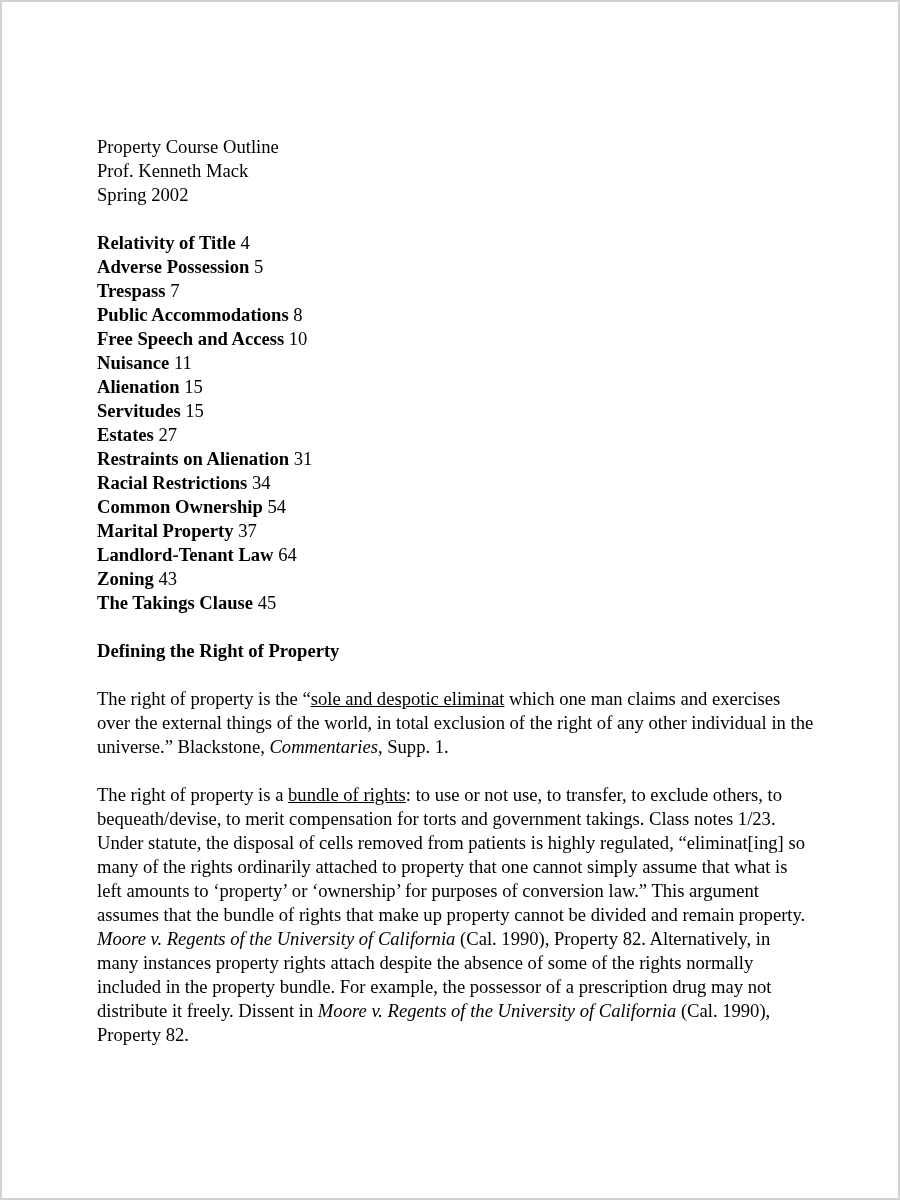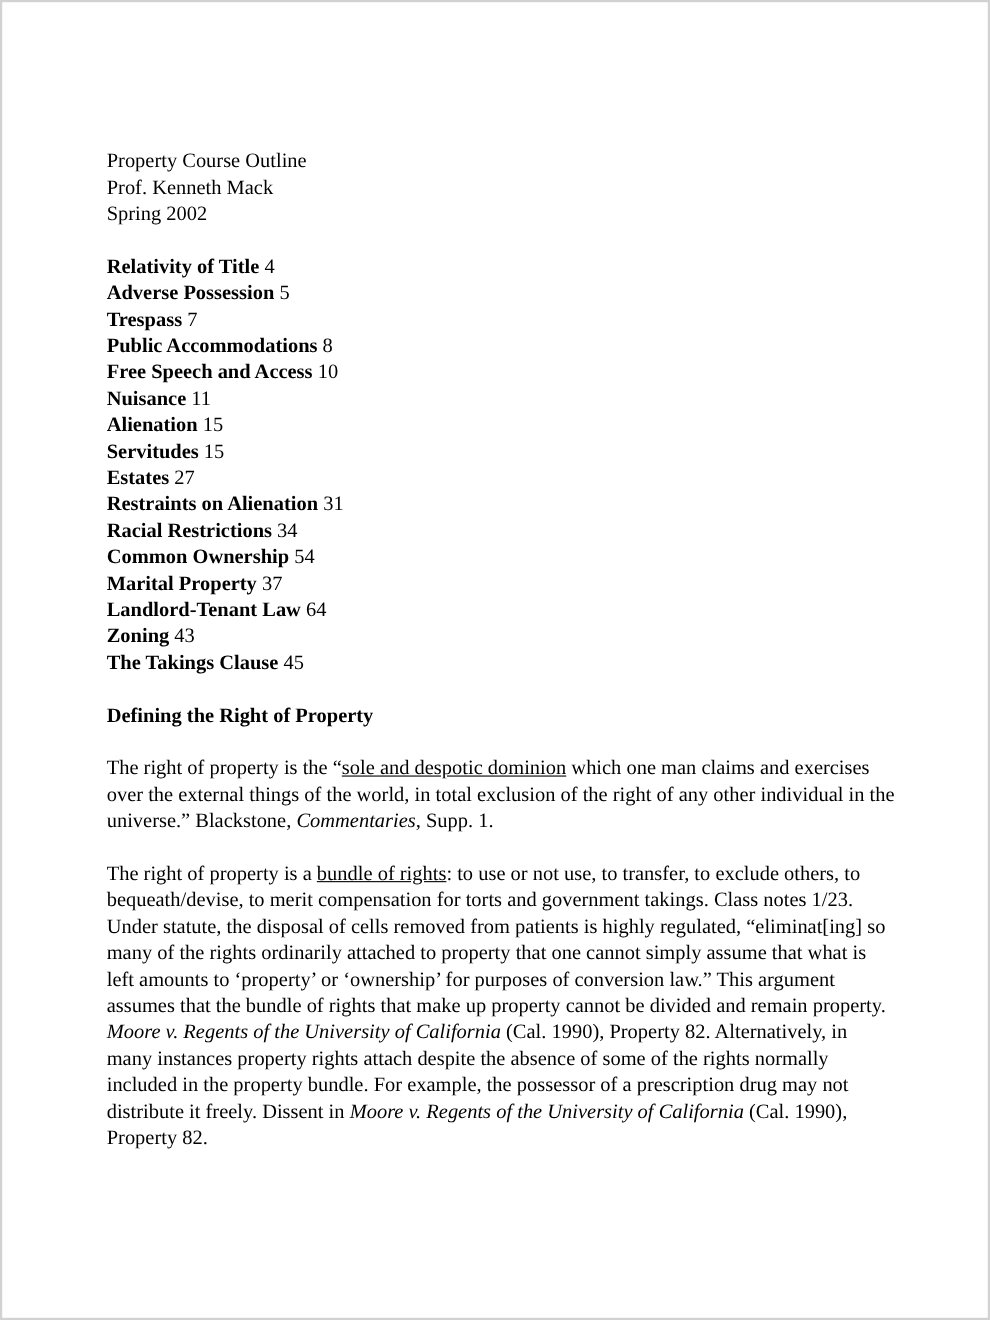--- a/index.html
+++ b/index.html
@@ -57,17 +57,17 @@
         <div class="line"><span class="toc-title">Restraints on Alienation</span><span class="toc-page"> 31</span></div>
         <div class="line"><span class="toc-title">Racial Restrictions</span><span class="toc-page"> 34</span></div>
         <div class="line"><span class="toc-title">Common Ownership</span><span class="toc-page"> 54</span></div>
         <div class="line"><span class="toc-title">Marital Property</span><span class="toc-page"> 37</span></div>
         <div class="line"><span class="toc-title">Landlord-Tenant Law</span><span class="toc-page"> 64</span></div>
         <div class="line"><span class="toc-title">Zoning</span><span class="toc-page"> 43</span></div>
         <div class="line"><span class="toc-title">The Takings Clause</span><span class="toc-page"> 45</span></div>
       </div>
     <div class="heading">Defining the Right of Property</div>
     <div id="paragraphs">
-        <p class="para"><span>The right of property is the “</span><span class="u">sole and despotic dominion</span><span> which one man claims and exercises over the external things of the world, in total exclusion of the right of any other individual in the universe.” Blackstone, </span><span class="i">Commentaries</span><span>, Supp. 1.</span></p>
+        <p class="para"><span>The right of property is the “</span><span class="u">sole and despotic eliminat</span><span> which one man claims and exercises over the external things of the world, in total exclusion of the right of any other individual in the universe.” Blackstone, </span><span class="i">Commentaries</span><span>, Supp. 1.</span></p>
         <p class="para"><span>The right of property is a </span><span class="u">bundle of rights</span><span>: to use or not use, to transfer, to exclude others, to bequeath/devise, to merit compensation for torts and government takings. Class notes 1/23. Under statute, the disposal of cells removed from patients is highly regulated, “eliminat[ing] so many of the rights ordinarily attached to property that one cannot simply assume that what is left amounts to ‘property’ or ‘ownership’ for purposes of conversion law.” This argument assumes that the bundle of rights that make up property cannot be divided and remain property. </span><span class="i">Moore v. Regents of the University of California</span><span> (Cal. 1990), Property 82. Alternatively, in many instances property rights attach despite the absence of some of the rights normally included in the property bundle. For example, the possessor of a prescription drug may not distribute it freely. Dissent in </span><span class="i">Moore v. Regents of the University of California</span><span> (Cal. 1990), Property 82.</span></p>
       </div>
   </div>
 </div>
 
 </body></html>

